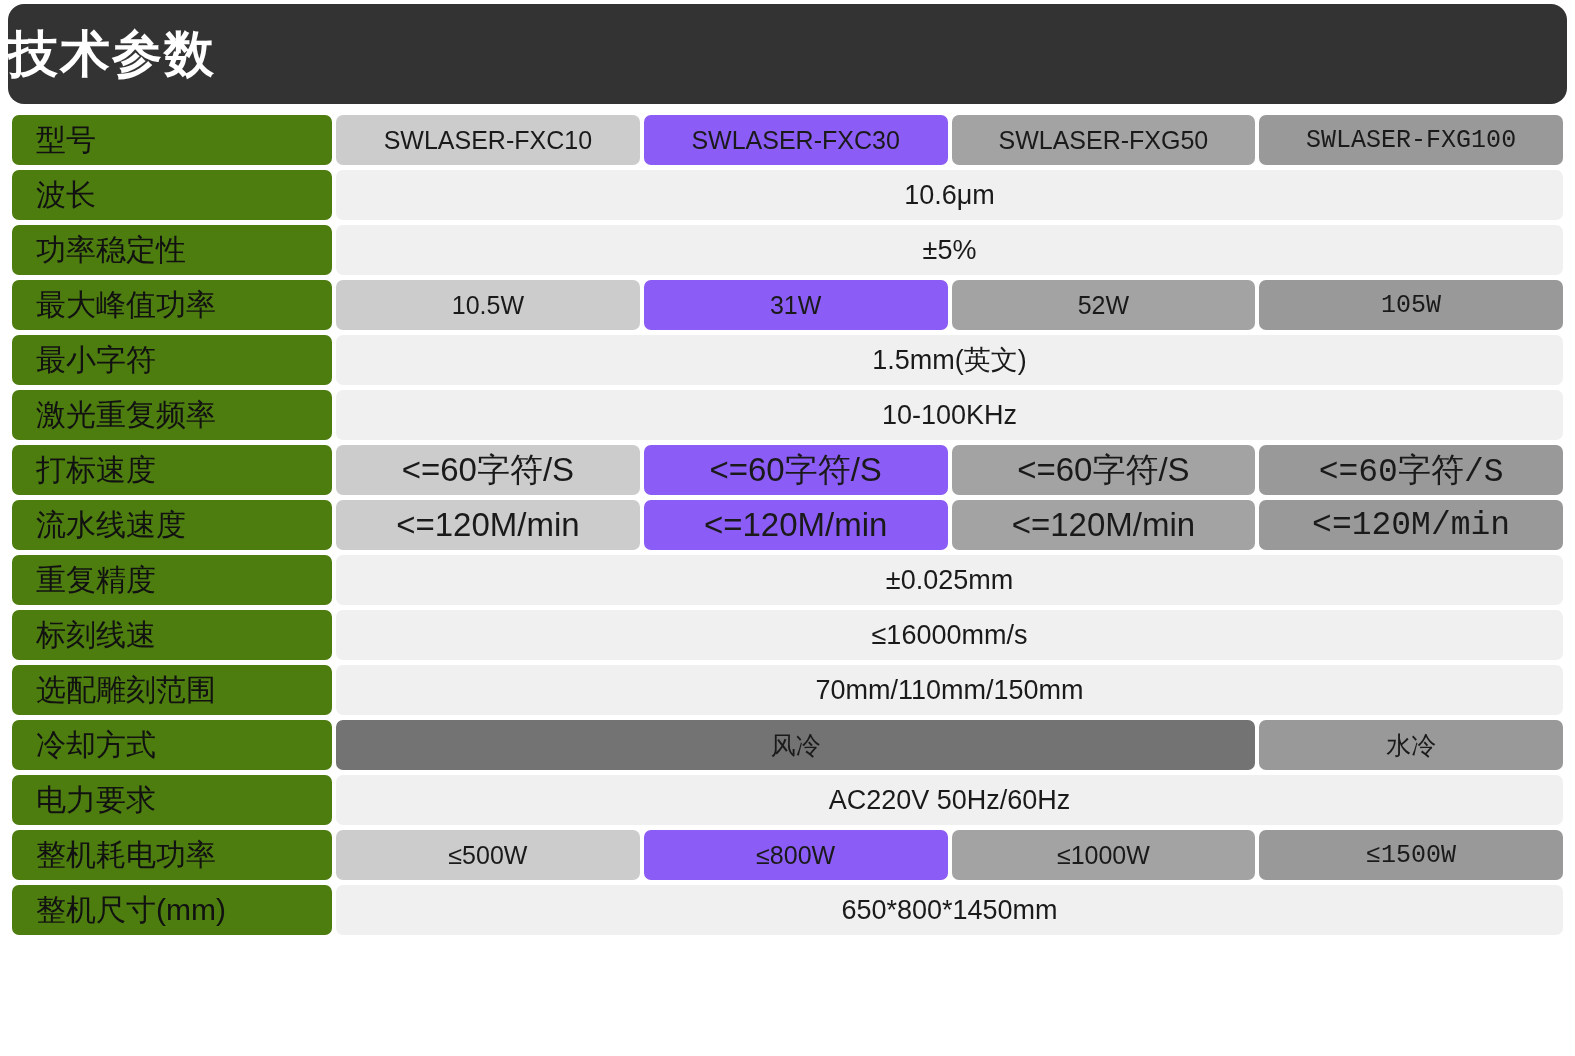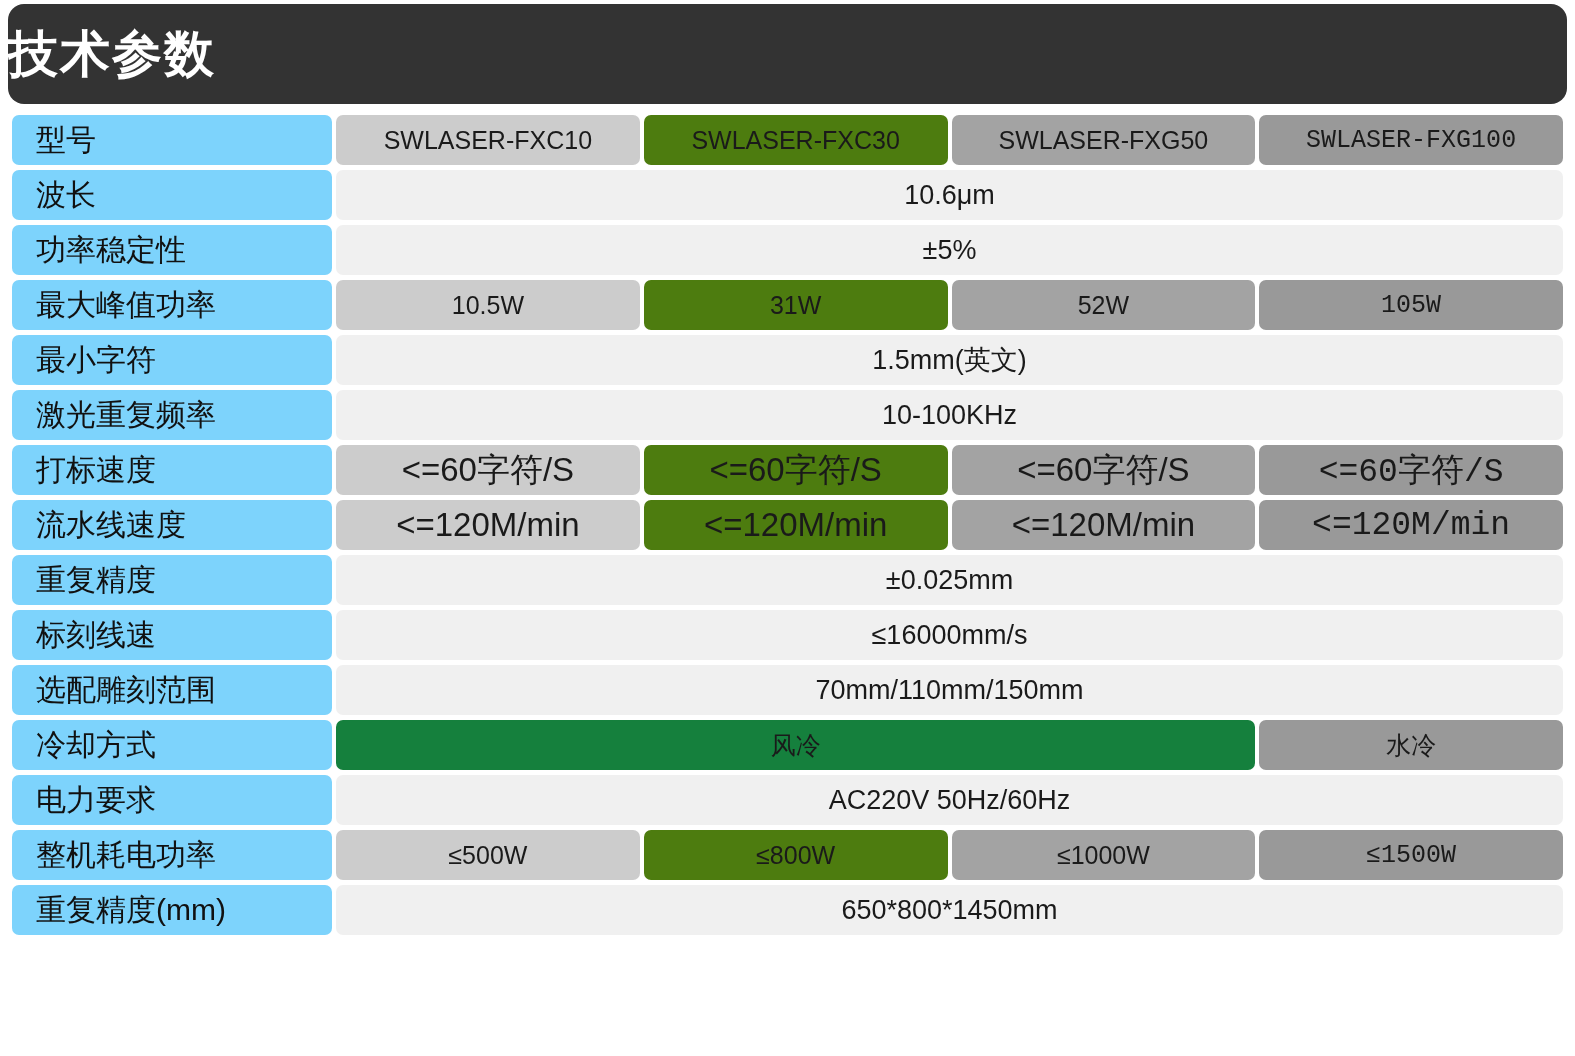--- a/index.html
+++ b/index.html
@@ -51,34 +51,34 @@
     border-radius: 7px;
     font-size: 25px;
     color: #1a1a1a;
     white-space: nowrap;
     overflow: hidden;
   }
   td.label {
     width: 320px;
     text-align: left;
     padding-left: 24px;
-    background: #7dd3fc;
+    background: #4d7c0f;
     font-size: 30px;
     color: #111111;
   }
   td.c1 { background: #cccccc; }
-  td.c2 { background: #4d7c0f; }
+  td.c2 { background: #8b5cf6; }
   td.c3 { background: #a3a3a3; }
   td.c4 { background: #999999; font-family: Liberation Mono, monospace; }
   td.span-all {
     background: #f0f0f0;
     font-size: 27px;
   }
   td.span-three {
-    background: #15803d;
+    background: #737373;
     font-size: 25px;
   }
   td.small {
     font-size: 33px;
   }
 </style>
 </head>
 <body>
 
 <div class="spec-sheet">
@@ -170,19 +170,19 @@
 
       <tr>
         <td class="label">整机耗电功率</td>
         <td class="c1">≤500W</td>
         <td class="c2">≤800W</td>
         <td class="c3">≤1000W</td>
         <td class="c4">≤1500W</td>
       </tr>
 
       <tr>
-        <td class="label">重复精度(mm)</td>
+        <td class="label">整机尺寸(mm)</td>
         <td class="span-all" colspan="4">650*800*1450mm</td>
       </tr>
     </tbody>
   </table>
 
 </div>
 
 </body></html>

